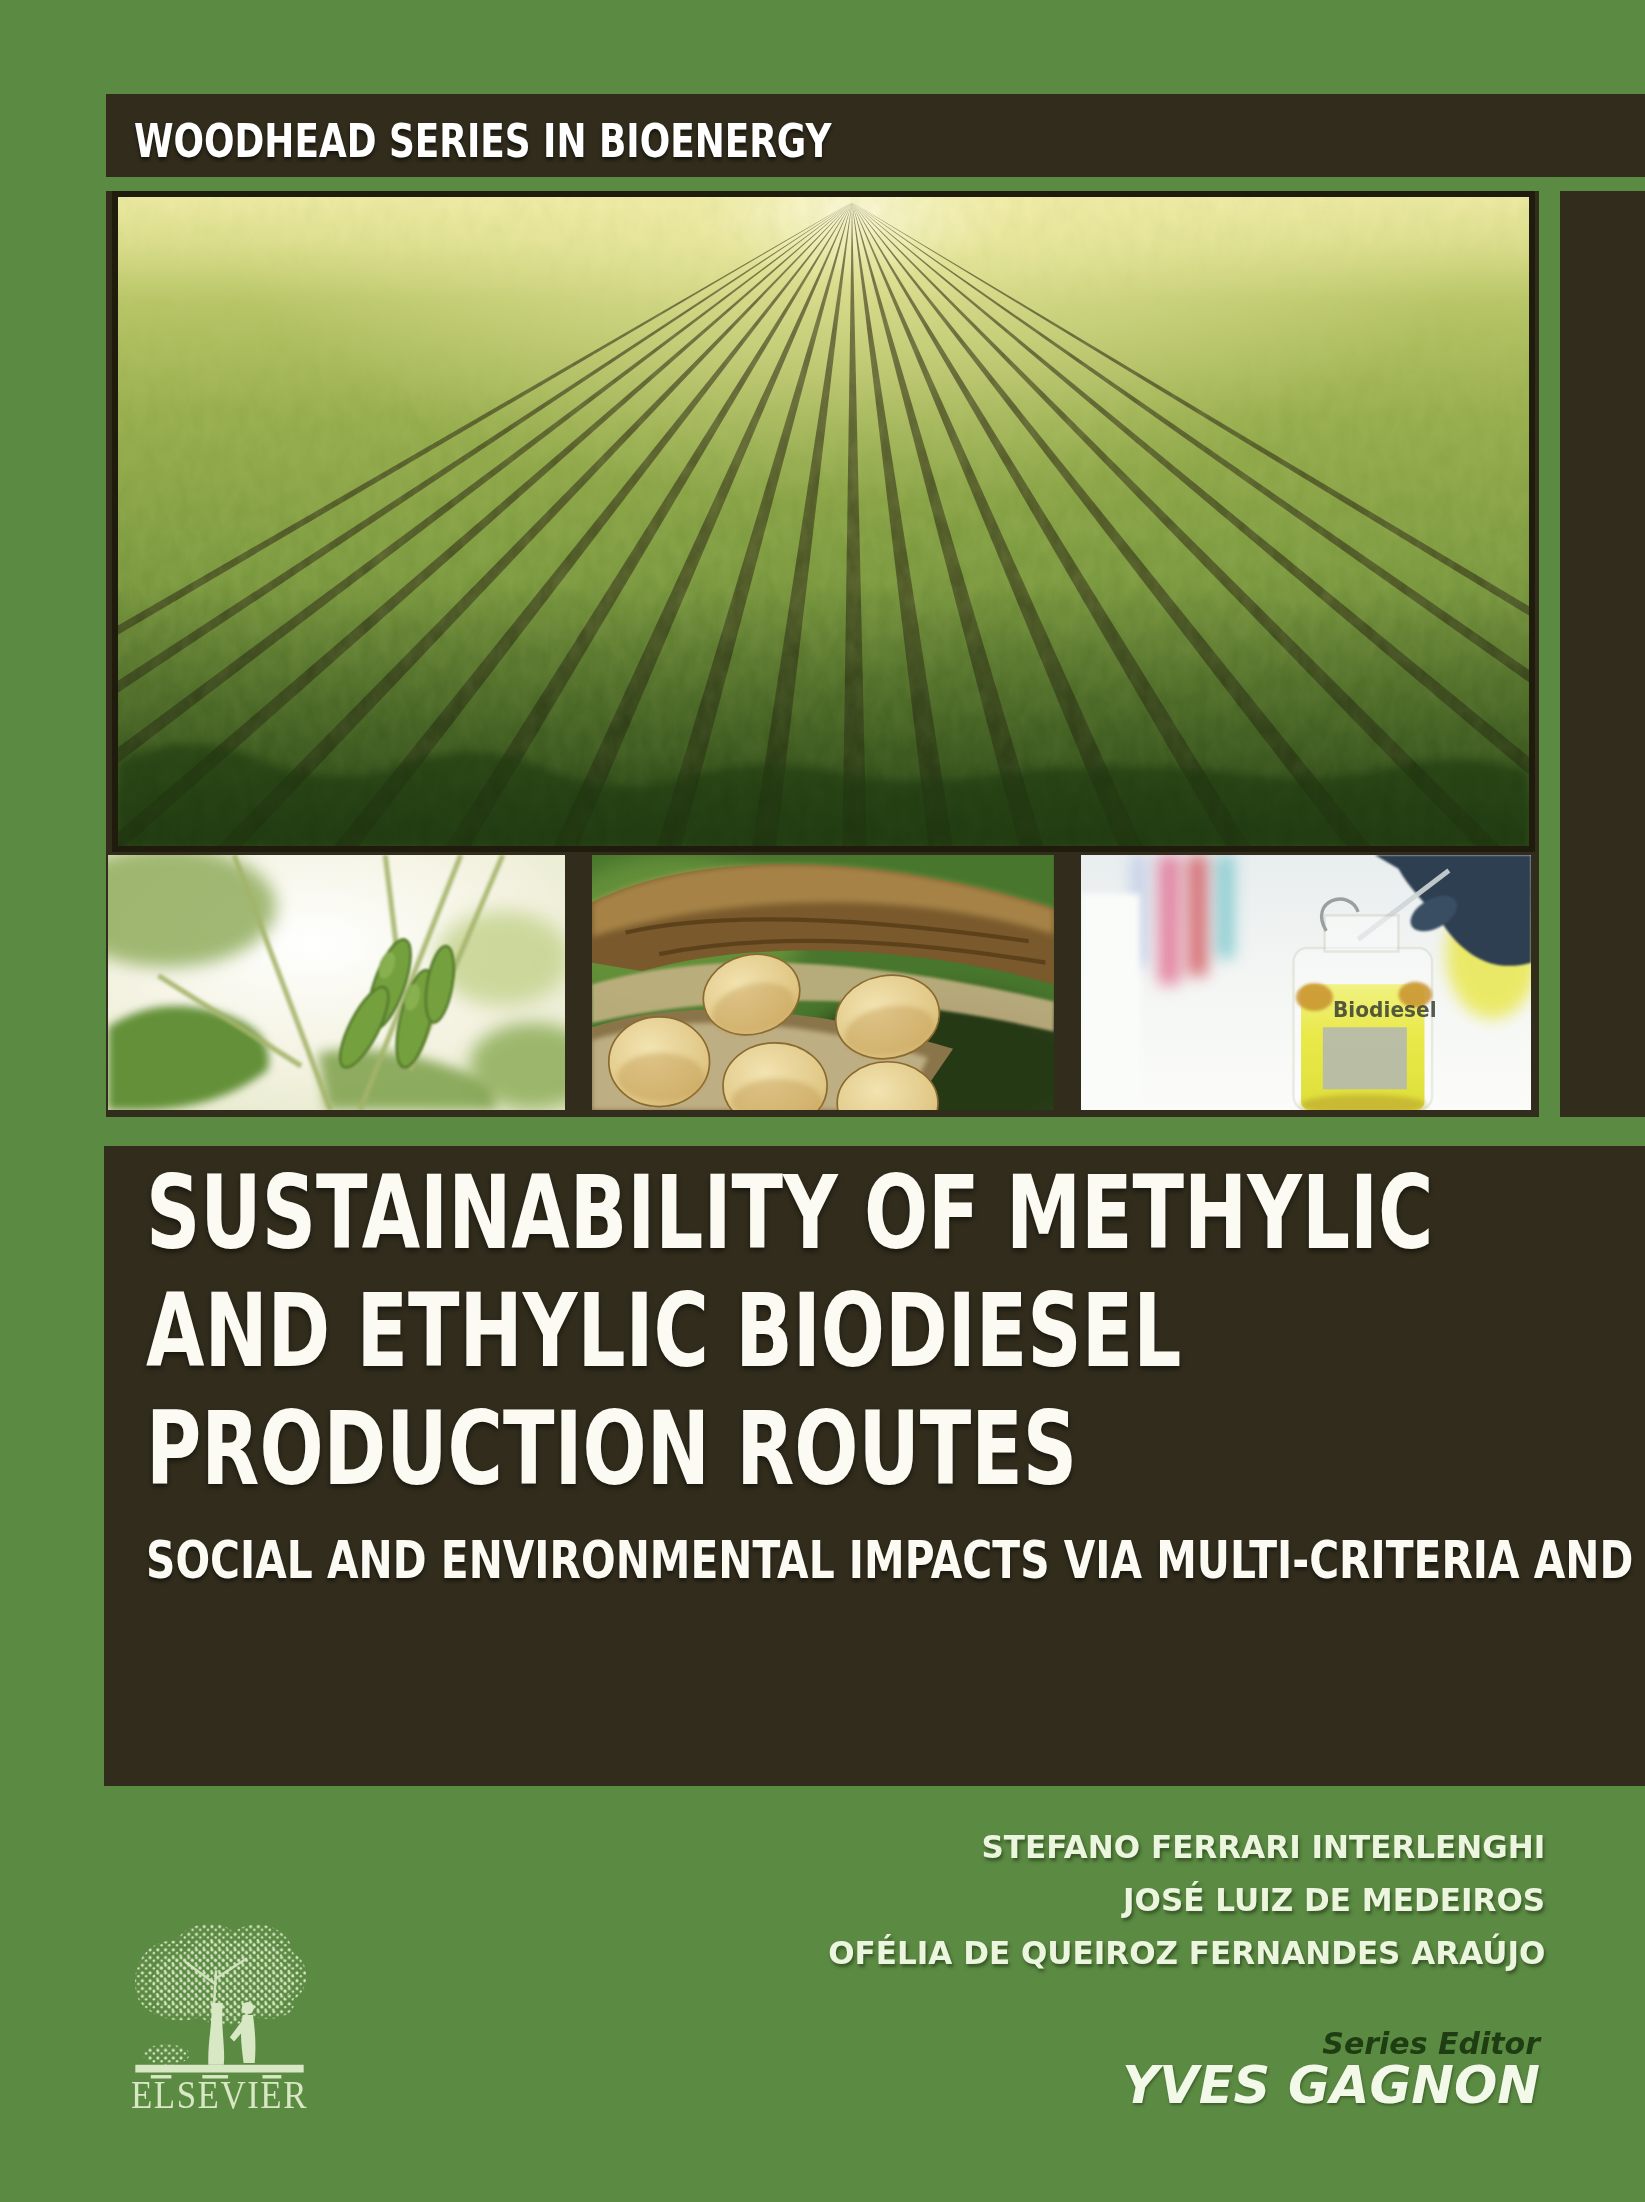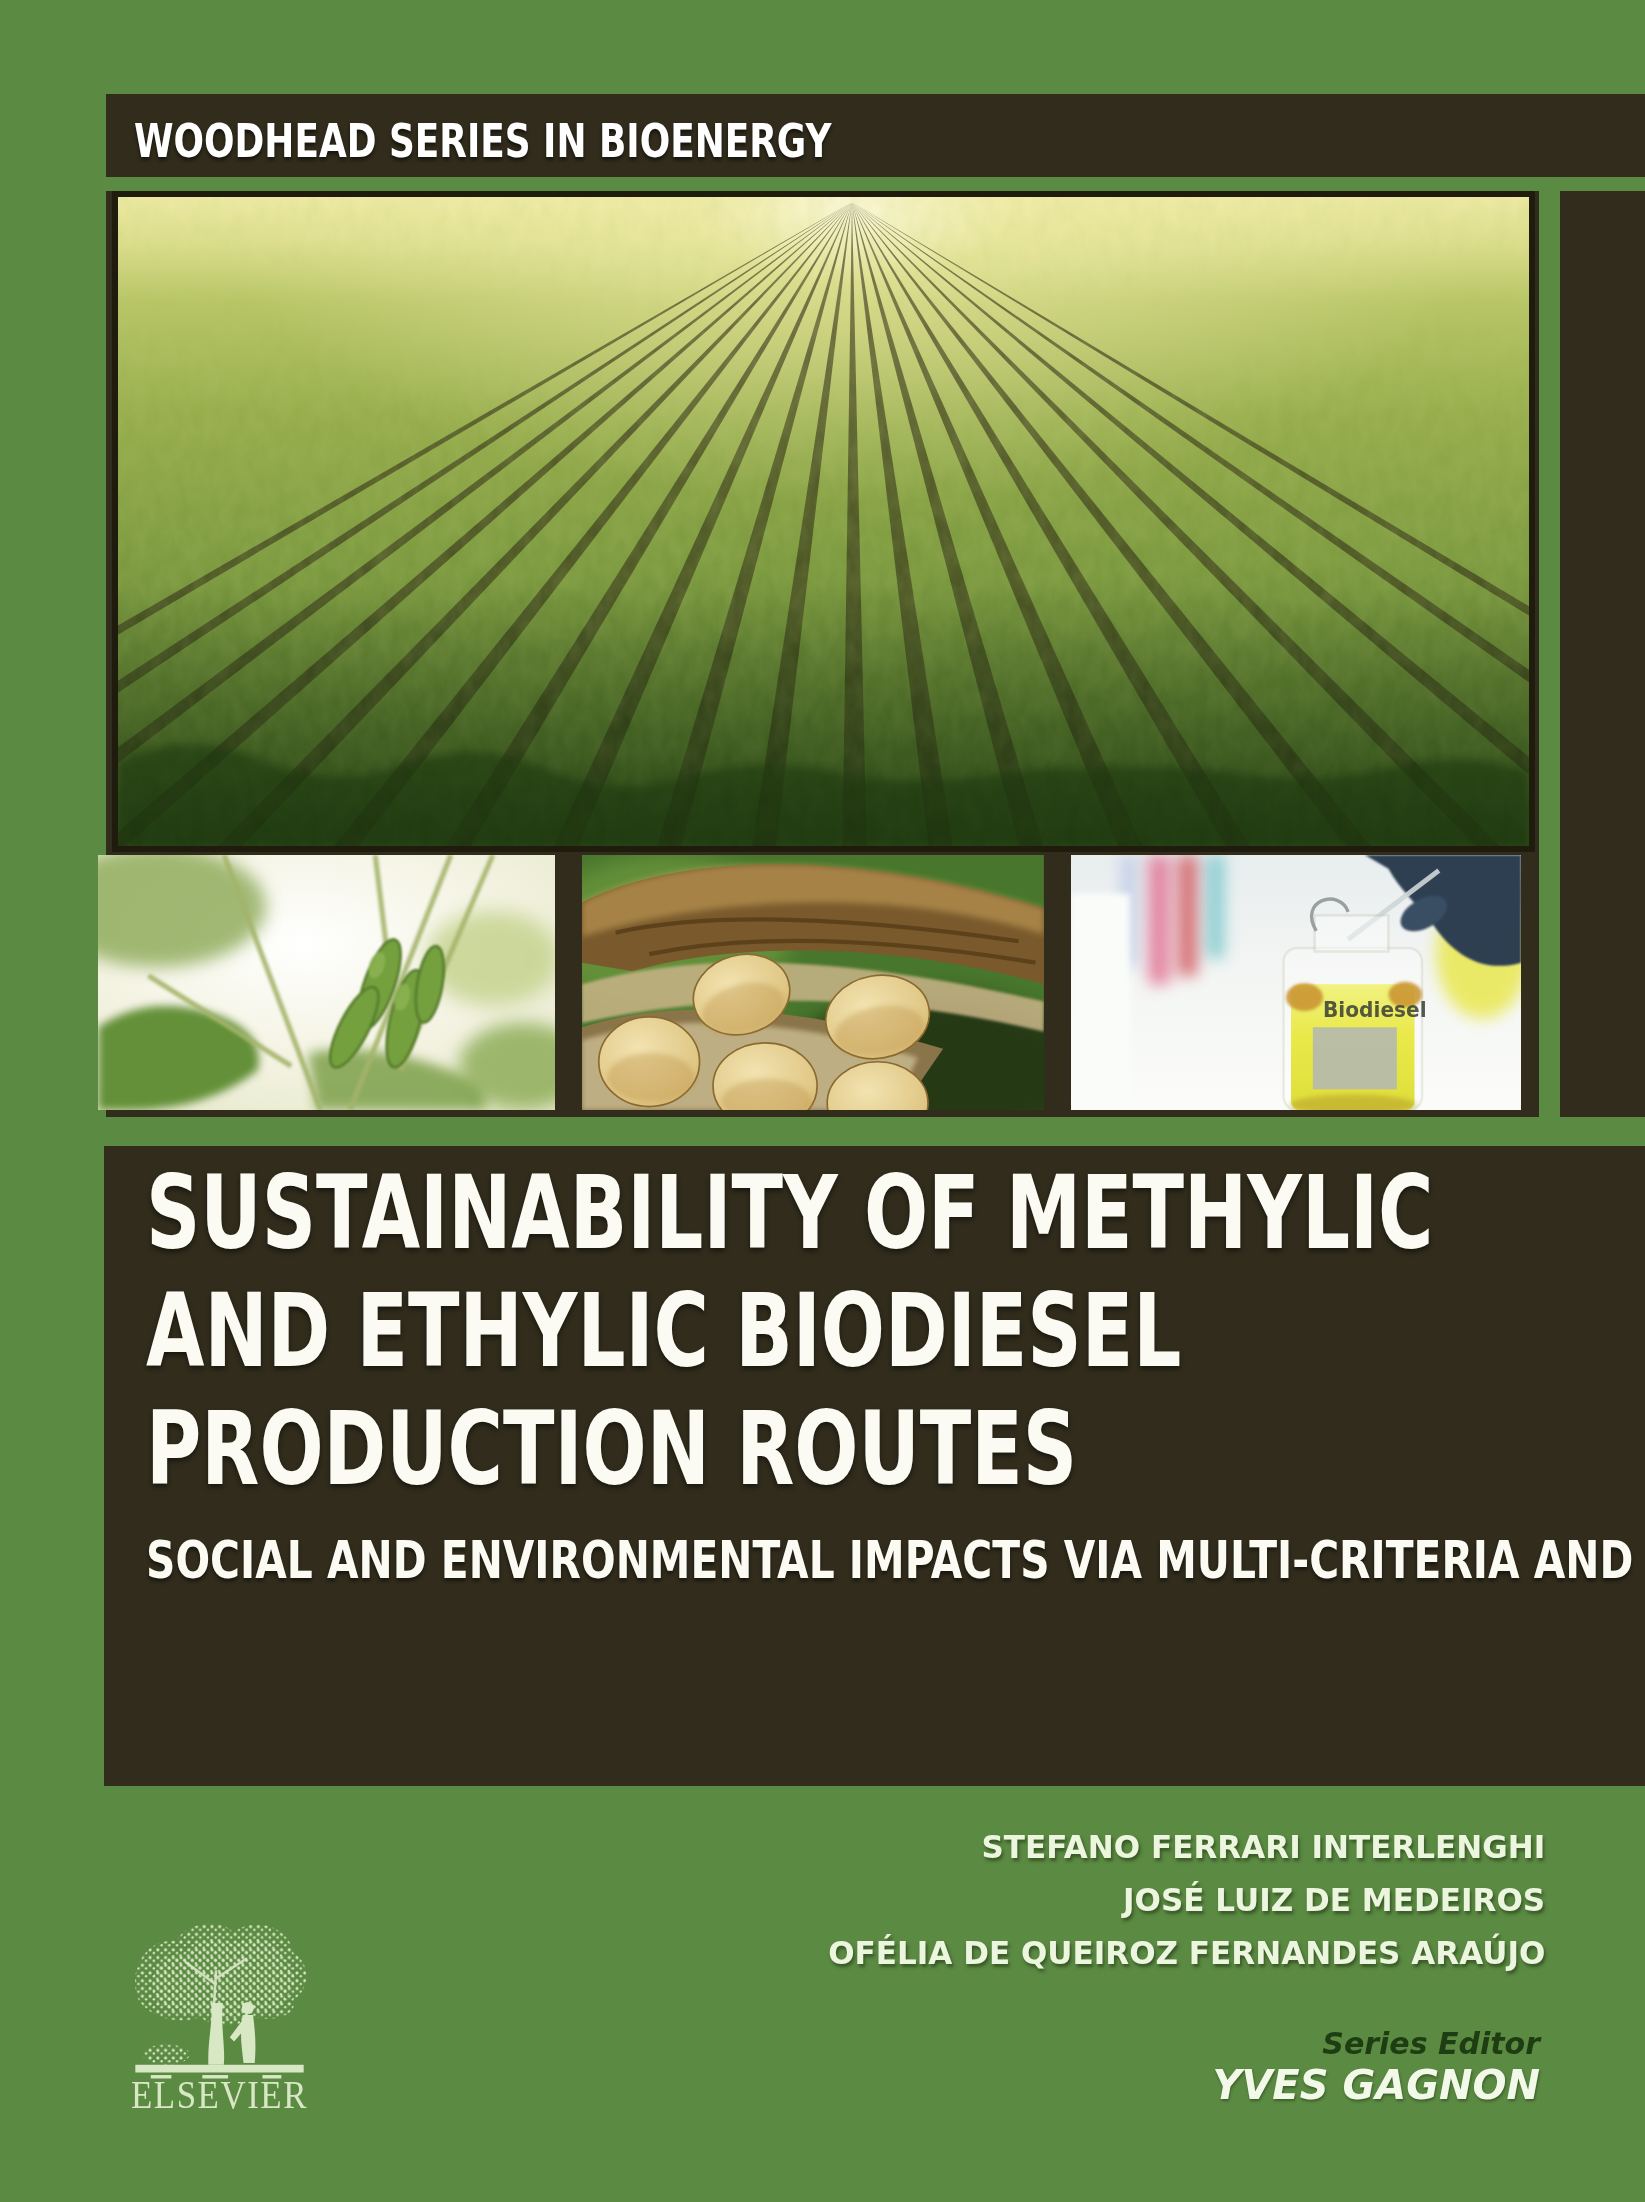--- a/index.html
+++ b/index.html
@@ -33,21 +33,21 @@
   }
   
   .photos-panel{position:absolute;left:106px;top:191px;width:1433px;height:926px;background:var(--panel_dark);}
   .right-column{position:absolute;left:1560px;top:191px;width:86px;height:926px;background:var(--panel_dark);}
   .main-photo{
     position:absolute;left:112px;top:191px;width:1423px;height:661px;
     box-sizing:border-box;border:6.9px solid var(--frame_dark);background:#7f9a3f;
   }
   .main-photo svg,.sub-photo svg{display:block;width:100%;height:100%;}
   .sub-photos{
-    position:absolute;left:98px;top:855px;width:1423px;height:255px;
+    position:absolute;left:108px;top:855px;width:1423px;height:255px;
     display:flex;gap:27px;
   }
   .sub-photo{height:255px;overflow:hidden;background:#3a3a2a;}
   .sub-photo.p1{width:468px;}
   .sub-photo.p2{width:473px;}
   .sub-photo.p3{width:461px;}
   
   .title-band{
     position:absolute;left:104px;top:1146px;width:1542px;height:640px;
     background:var(--panel_dark);box-sizing:border-box;padding:7.7px 0 0 42px;
@@ -62,21 +62,21 @@
     position:absolute;right:101px;top:1821px;text-align:right;
     color:var(--author_text);font-weight:bold;font-size:32px;line-height:53px;
   }
   .authors .cond{transform:scaleX(.97);transform-origin:100% 50%;text-shadow:1.7px 2.6px 3.4px rgba(25,45,12,.55);}
   
   .publisher{position:absolute;left:103px;top:1917px;width:191px;height:201px;margin-left:21px;}
   .publisher svg{display:block;width:100%;height:100%;}
   
   .series-editor{position:absolute;right:106px;top:2027px;text-align:right;font-style:italic;}
   .se-label{font-size:30px;font-weight:bold;line-height:34px;color:var(--series_editor_label_color);}
-  .se-name{font-size:40px;font-weight:bold;line-height:45px;margin-top:1.7px;color:var(--series_editor_name_color);
+  .se-name{font-size:51px;font-weight:bold;line-height:45px;margin-top:1.7px;color:var(--series_editor_name_color);
            text-shadow:0.9px 1.7px 2.6px rgba(25,45,12,.45);}
 </style>
 </head>
 <body>
 
 <div class="cover">
 
   <div class="series-bar">
     <span class="cond">WOODHEAD SERIES IN BIOENERGY</span>
   </div>

